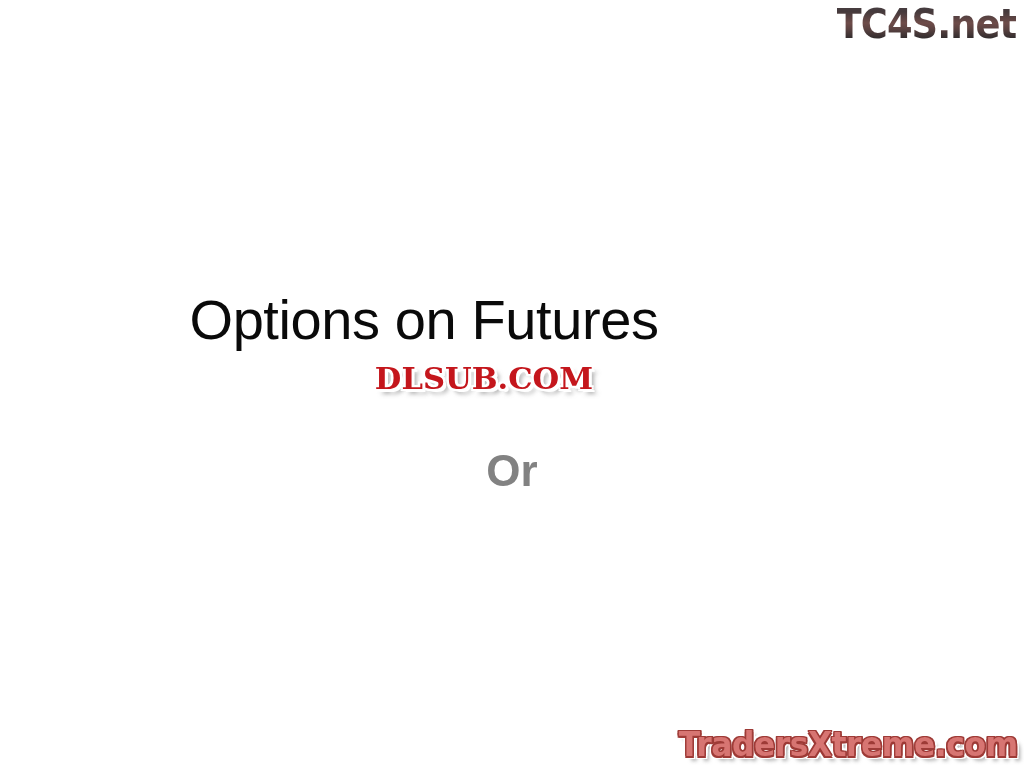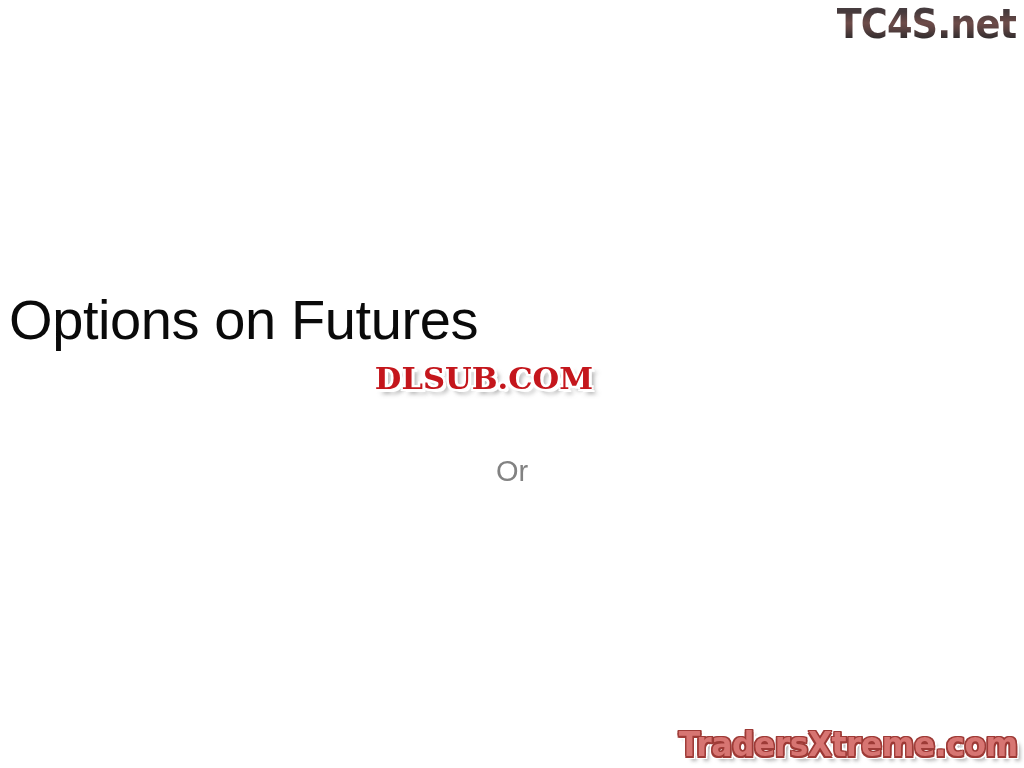--- a/index.html
+++ b/index.html
@@ -47,24 +47,24 @@
     color: transparent;
     -webkit-text-fill-color: transparent;
     filter: drop-shadow(1.5px 1.5px 0 rgba(255,255,255,0.95))
             drop-shadow(-1px -1px 0 rgba(255,255,255,0.7));
     user-select: none;
   }
 
   
   .title-block {
     position: absolute;
-    left: 9px;
+    left: 0;
     top: 288px;
     width: 848px;
-    text-align: left;
+    text-align: center;
   }
   .slide-title {
     font-family: "Liberation Sans", sans-serif;
     font-weight: normal;
     font-size: 56px;
     line-height: 64px;
     color: #0a0a0a;
     letter-spacing: -0.4px;
     margin: 0;
     white-space: nowrap;
@@ -102,22 +102,22 @@
   
   .subtitle-block {
     position: absolute;
     left: 0;
     top: 443px;
     width: 1024px;
     text-align: center;
   }
   .subtitle-line {
     font-family: "Liberation Sans", sans-serif;
-    font-weight: normal;
-    font-size: 29px;
+    font-weight: bold;
+    font-size: 44px;
     line-height: 56px;
     color: #828282;
     margin: 0;
     white-space: nowrap;
   }
 
   
   .tx-logo {
     position: absolute;
     bottom: 4px;

